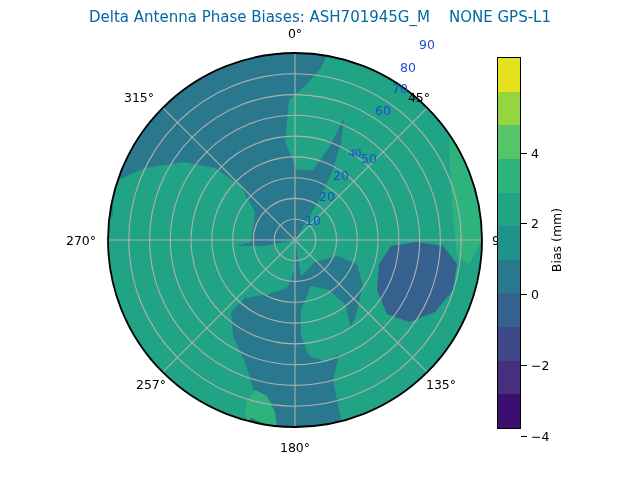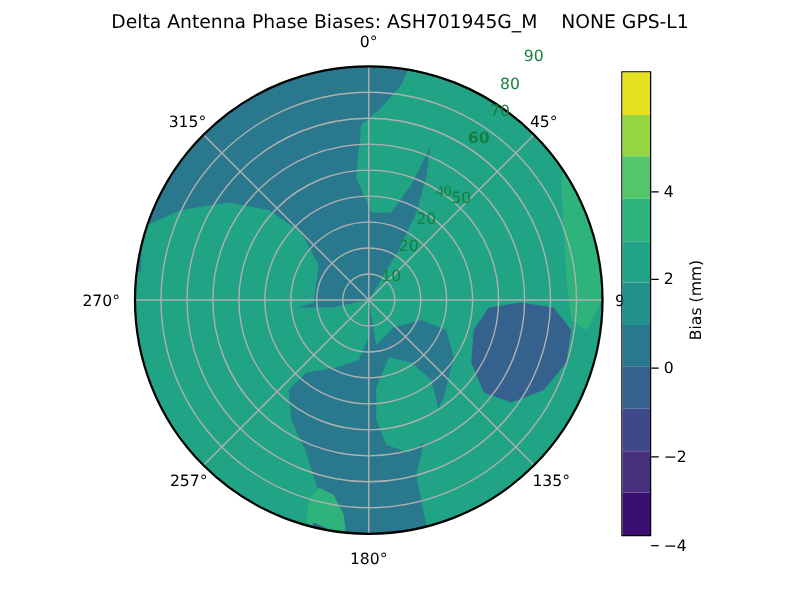--- a/index.html
+++ b/index.html
@@ -5,34 +5,34 @@
   html,body{margin:0;padding:0;}
   body{
     width:640px;height:480px;background:#ffffff;
     font-family:"DejaVu Sans","Liberation Sans",sans-serif;
     position:relative;overflow:hidden;
   }
   #figure{position:absolute;left:0;top:0;width:640px;height:480px;}
 
   #title{
     position:absolute;left:0;top:8px;width:640px;
-    text-align:center;font-size:15px;color:#000000;
+    text-align:center;font-size:15px;color:#0369a1;
     white-space:pre;
   }
 
   
   #polar-wrap{position:absolute;left:105px;top:50px;width:380px;height:380px;}
   #polar-svg{display:block;width:380px;height:380px;}
 
   .ang-label{
     position:absolute;font-size:12.5px;color:#000;
     white-space:nowrap;transform:translate(-50%,-50%);
   }
   .rad-label{
-    position:absolute;font-size:12.5px;color:#15803d;
+    position:absolute;font-size:12.5px;color:#1d4ed8;
     white-space:nowrap;transform:translate(-50%,-50%);
   }
 
   
   #cbar-wrap{position:absolute;left:497px;top:57px;width:24px;height:372px;}
   #cbar{
     position:absolute;left:0;top:0;width:24px;height:372px;
     border:1.2px solid #000;box-sizing:border-box;
     display:flex;flex-direction:column;
   }
@@ -132,34 +132,34 @@
         <line x1="190" y1="3" x2="190" y2="377"></line>
         <line x1="3" y1="190" x2="377" y2="190"></line>
         <line x1="57.8" y1="57.8" x2="322.2" y2="322.2"></line>
         <line x1="322.2" y1="57.8" x2="57.8" y2="322.2"></line>
       </g>
 
       <circle cx="190" cy="190" r="187" fill="none" stroke="#000000" stroke-width="1.8"></circle>
     </svg>
 
     <div class="ang-label" style="left:190px;top:-17px;">0°</div>
-    <div class="ang-label" style="left:330px;top:47px;">45°</div>
+    <div class="ang-label" style="left:314px;top:47px;">45°</div>
     <div class="ang-label" style="left:398px;top:190px;">90°</div>
     <div class="ang-label" style="left:336px;top:334px;">135°</div>
     <div class="ang-label" style="left:190px;top:397px;">180°</div>
     <div class="ang-label" style="left:46px;top:334px;">257°</div>
     <div class="ang-label" style="left:-24px;top:190px;">270°</div>
-    <div class="ang-label" style="left:45px;top:47px;">315°</div>
+    <div class="ang-label" style="left:34px;top:47px;">315°</div>
 
     <div class="rad-label" style="left:208px;top:170px;">10</div>
     <div class="rad-label" style="left:222px;top:146px;">20</div>
     <div class="rad-label" style="left:236px;top:125px;">20</div>
     <div class="rad-label" style="left:250px;top:103px;font-family:Liberation Serif, serif;">40</div>
     <div class="rad-label" style="left:264px;top:81px;margin-top:27px;">50</div>
-    <div class="rad-label" style="left:278px;top:60px;font-weight:bold;">60</div>
+    <div class="rad-label" style="left:278px;top:60px;">60</div>
     <div class="rad-label" style="left:295px;top:38px;">70</div>
     <div class="rad-label" style="left:292px;top:17px;margin-left:11px;">80</div>
     <div class="rad-label" style="left:322px;top:-6px;">90</div>
   </div>
 
   <div id="cbar-wrap">
     <div id="cbar">
         <div class="band" style="background: rgb(229, 225, 30);"></div>
         <div class="band" style="background: rgb(149, 213, 64);"></div>
         <div class="band" style="background: rgb(84, 197, 104);"></div>

